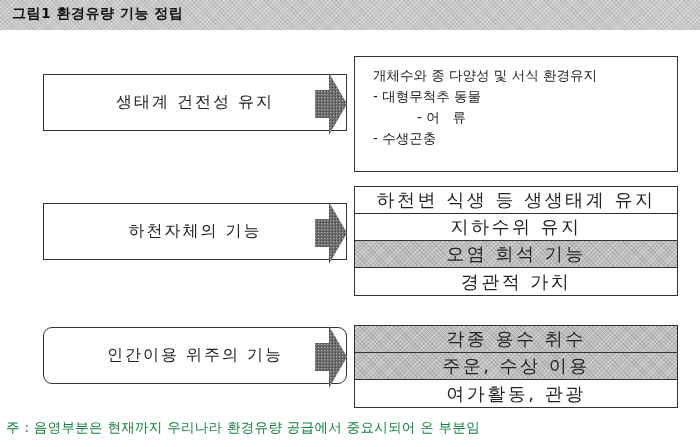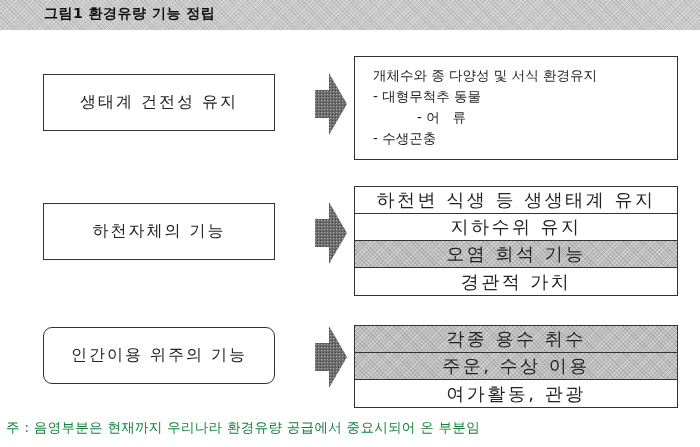--- a/index.html
+++ b/index.html
@@ -2,26 +2,26 @@
 <html><head>
 <meta charset="utf-8">
 <style>
   html, body { margin:0; padding:0; background:#fff; }
   body { width:700px; height:447px; position:relative; overflow:hidden;
          font-family: "DejaVu Sans", "Liberation Sans", sans-serif; color:#222; }
   .title-bar { position:absolute; left:0; top:0; width:700px; height:30px;
     background-color:#c9c9c9;
     background-image: repeating-linear-gradient(45deg, rgba(0,0,0,0.08) 0 1px, transparent 1px 3px),
                       repeating-linear-gradient(-45deg, rgba(255,255,255,0.25) 0 1px, transparent 1px 3px); }
-  .title-text { position:absolute; left:12px; top:5px; font-size:14px; font-weight:bold; color:#111; letter-spacing:0.5px;margin-left:32px; }
-  .left-box { position:absolute; left:43px; width:232px; height:57px; border:1.5px solid #333;
+  .title-text { position:absolute; left:12px; top:5px; font-size:14px; font-weight:bold; color:#111; letter-spacing:0.5px; }
+  .left-box { position:absolute; left:43px; width:304px; height:57px; border:1.5px solid #333;
     display:flex; align-items:center; justify-content:center; font-size:16px; letter-spacing:2px; box-sizing:border-box; background:#fff; }
   .arrow { position:absolute; width:32px; height:62px; }
   .right-box { position:absolute; left:354px; width:324px; border:1.5px solid #333; box-sizing:border-box; background:#fff; }
-  .bullet-box { top:56px; height:104px; padding:8px 0 4px 18px; font-size:13.5px; line-height:21px; }
+  .bullet-box { top:56px; height:116px; padding:8px 0 4px 18px; font-size:13.5px; line-height:21px; }
   .stack-box { }
   .row { height:27px; display:flex; align-items:center; justify-content:center;
          font-size:18px; letter-spacing:2.5px; border-bottom:1.5px solid #333; box-sizing:border-box; }
   .row:last-child { border-bottom:none; }
   .row.shaded { background-color:#bdbdbd;
     background-image: repeating-linear-gradient(45deg, rgba(0,0,0,0.10) 0 1px, transparent 1px 3px),
                       repeating-linear-gradient(-45deg, rgba(255,255,255,0.3) 0 1px, transparent 1px 3px); }
   .note { position:absolute; left:6px; top:419px; font-size:13.5px; color:#15803d; letter-spacing:0.3px; }
 </style>
 </head>

